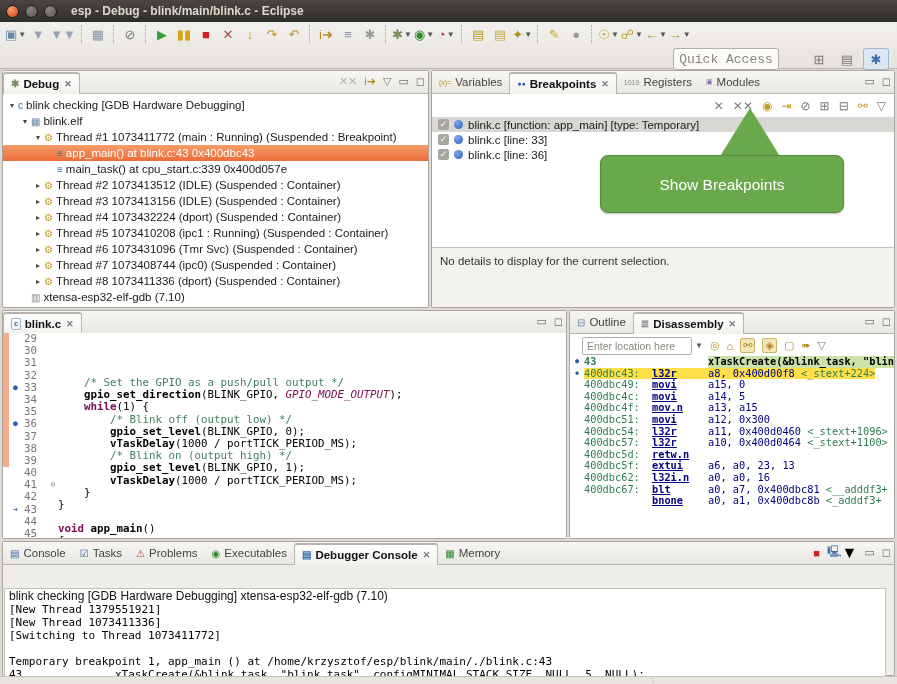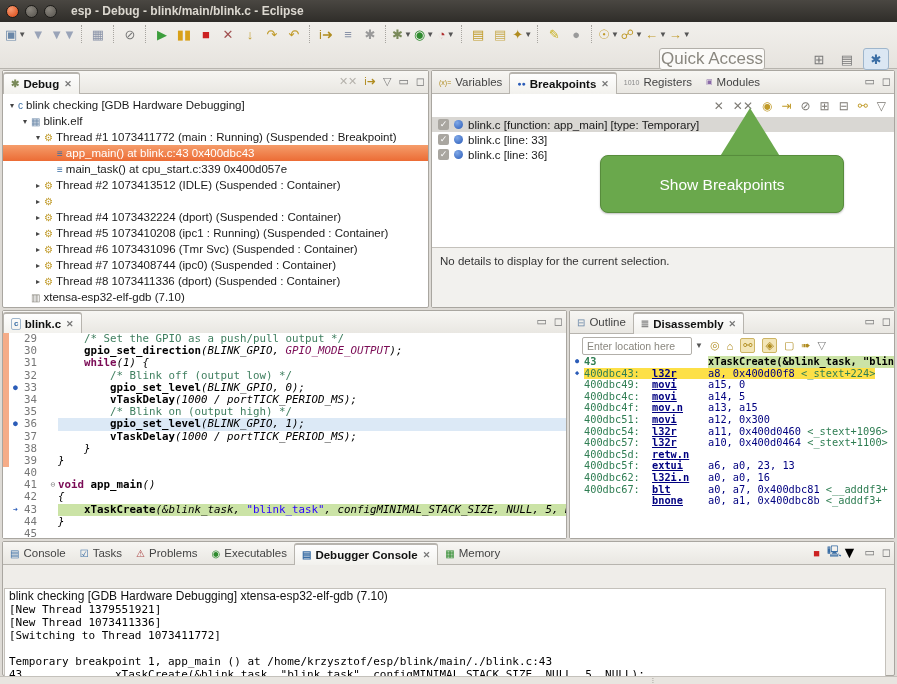--- a/index.html
+++ b/index.html
@@ -14,23 +14,23 @@
   #title-text{margin-left:14px;font-size:12px;font-weight:bold;color:#dcd8d0;}
 
   
   #toolbar{position:absolute;left:0;top:22px;width:897px;height:46px;
     background:linear-gradient(#f2f0ec,#e6e3de);border-bottom:1px solid #b7b4ae;}
   #toolbar-icons{display:flex;align-items:center;height:24px;padding-left:4px;}
   .tbi{display:inline-flex;align-items:center;justify-content:center;height:20px;min-width:20px;
     margin:0 1px;font-size:13px;color:#666;cursor:default;}
   .tbi .dd{font-size:8px;color:#555;margin-left:1px;}
   .tbsep{width:1px;height:18px;border-left:1px dotted #a8a5a0;margin:0 4px;}
-  #quick-access{position:absolute;right:132px;top:26px;width:104px;height:20px;border:1px solid #b2afa9;
-    border-radius:3px;background:#fbfaf8;color:#8a877f;font-size:17px;display:flex;align-items:center;
-    justify-content:center;}
+  #quick-access{position:absolute;right:118px;top:26px;width:104px;height:20px;border:1px solid #b2afa9;
+    border-radius:3px;background:#fbfaf8;color:#8a877f;font-size:13px;display:flex;align-items:center;
+    justify-content:center;font-family:Liberation Mono, monospace;}
   #persp-icons{position:absolute;right:8px;top:26px;display:flex;align-items:center;}
   .persp{width:24px;height:20px;display:flex;align-items:center;justify-content:center;font-size:13px;color:#777;margin-left:4px;}
   .persp.active{background:#dbe7f3;border:1px solid #9fb6cc;border-radius:3px;color:#3a6ea5;}
 
   
   .panel{position:absolute;background:#fff;border:1px solid #a9a6a0;border-radius:2px;box-sizing:border-box;}
   .view-header{height:22px;background:linear-gradient(#f7f6f3,#e9e7e2);border-bottom:1px solid #b7b4ae;
     display:flex;align-items:center;position:relative;}
   .tab{display:flex;align-items:center;height:21px;padding:0 7px;font-size:11.5px;color:#444;cursor:default;}
   .tab.active{background:linear-gradient(#fefefe,#f2f1ed);border-right:1px solid #b7b4ae;border-left:1px solid #b7b4ae;
@@ -76,24 +76,24 @@
   
   #editor-panel{left:2px;top:310px;width:565px;height:229px;}
   #editor-body{position:absolute;top:22px;bottom:0;left:0;right:0;background:#fff;overflow:hidden;
     font:10.8px "DejaVu Sans Mono",monospace;line-height:12.2px;}
   .ed-row{display:flex;height:12.2px;white-space:pre;}
   .ed-ann{width:6px;flex:none;}
   .ed-ann.mark{background:#f5ac88;}
   .ed-marker{width:13px;flex:none;text-align:center;font-size:8px;color:#2b5cb8;}
   .ed-num{width:24px;flex:none;text-align:left;color:#777;padding-left:2px;}
   .ed-fold{width:10px;flex:none;color:#888;font-size:8px;text-align:center;}
-  .ed-code{flex:1;color:#000;}
+  .ed-code{flex:1;color:#000;margin-top:44px;}
   .ed-row.hl-blue .ed-code{background:#dce9f6;}
   .ed-row.hl-green .ed-code{background:#cbe3a6;}
-  .seg-p{color:#000;font-style:italic;} .seg-c{color:#3F7F5F;} .seg-k{color:#7B0C56;font-weight:bold;}
+  .seg-p{color:#000;} .seg-c{color:#3F7F5F;} .seg-k{color:#7B0C56;font-weight:bold;}
   .seg-f{color:#000;font-weight:bold;} .seg-s{color:#2A00FF;} .seg-m{color:#7B0C56;font-style:italic;}
 
   
   #disasm-panel{left:569px;top:310px;width:326px;height:229px;}
   #disasm-locbar{height:23px;display:flex;align-items:center;background:#fff;padding-left:12px;}
   #loc-combo{width:104px;height:16px;border:1px solid #b2afa9;border-radius:2px;background:#fff;
     font-size:10.5px;color:#8a877f;display:flex;align-items:center;padding-left:4px;white-space:nowrap;overflow:hidden;}
   #loc-dd{font-size:8px;color:#555;margin-left:3px;}
   .dicon{font-size:11px;color:#b08c20;margin-left:7px;}
   .dicon.toggled{background:#f3e6b8;border:1px solid #cdb463;border-radius:2px;padding:0 2px;}
@@ -284,20 +284,21 @@
           <span>main_task() at cpu_start.c:339 0x400d057e</span>
         </div>
         <div class="dt-row" style="padding-left: 30px;">
           <span class="dt-arrow">▸</span>
           <span class="dt-icon" style="color: rgb(192, 154, 40);">⚙</span>
           <span>Thread #2 1073413512 (IDLE) (Suspended : Container)</span>
         </div>
         <div class="dt-row" style="padding-left: 30px;">
           <span class="dt-arrow">▸</span>
           <span class="dt-icon" style="color: rgb(192, 154, 40);">⚙</span>
+          <span>Thread #3 1073413156 (IDLE) (Suspended : Container)</span>
         </div>
         <div class="dt-row" style="padding-left: 30px;">
           <span class="dt-arrow">▸</span>
           <span class="dt-icon" style="color: rgb(192, 154, 40);">⚙</span>
           <span>Thread #4 1073432224 (dport) (Suspended : Container)</span>
         </div>
         <div class="dt-row" style="padding-left: 30px;">
           <span class="dt-arrow">▸</span>
           <span class="dt-icon" style="color: rgb(192, 154, 40);">⚙</span>
           <span>Thread #5 1073410208 (ipc1 : Running) (Suspended : Container)</span>

